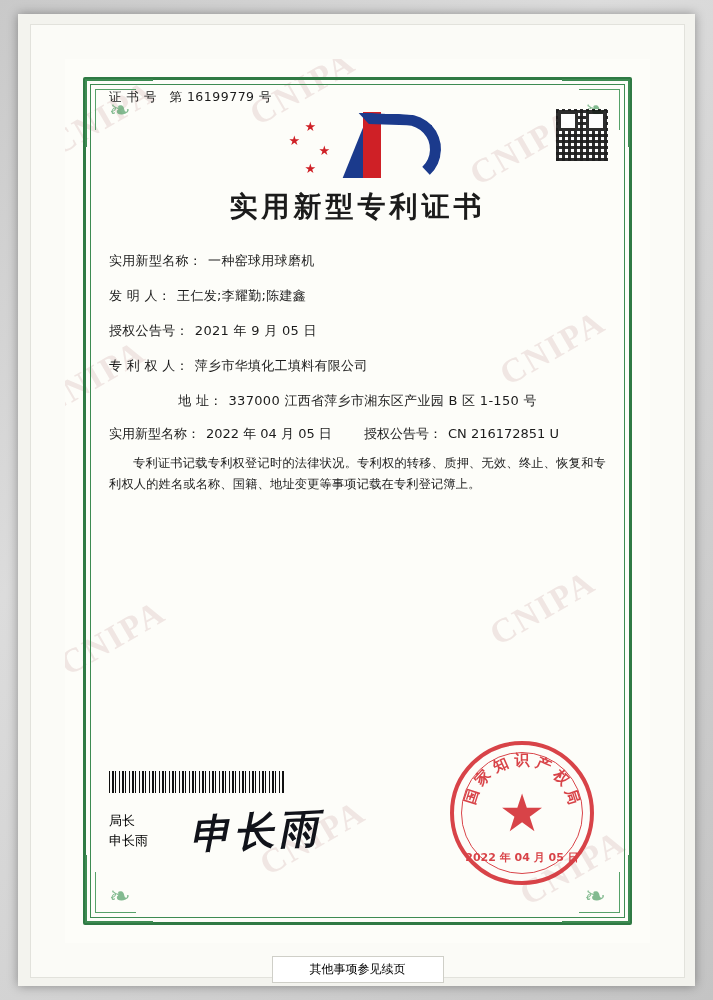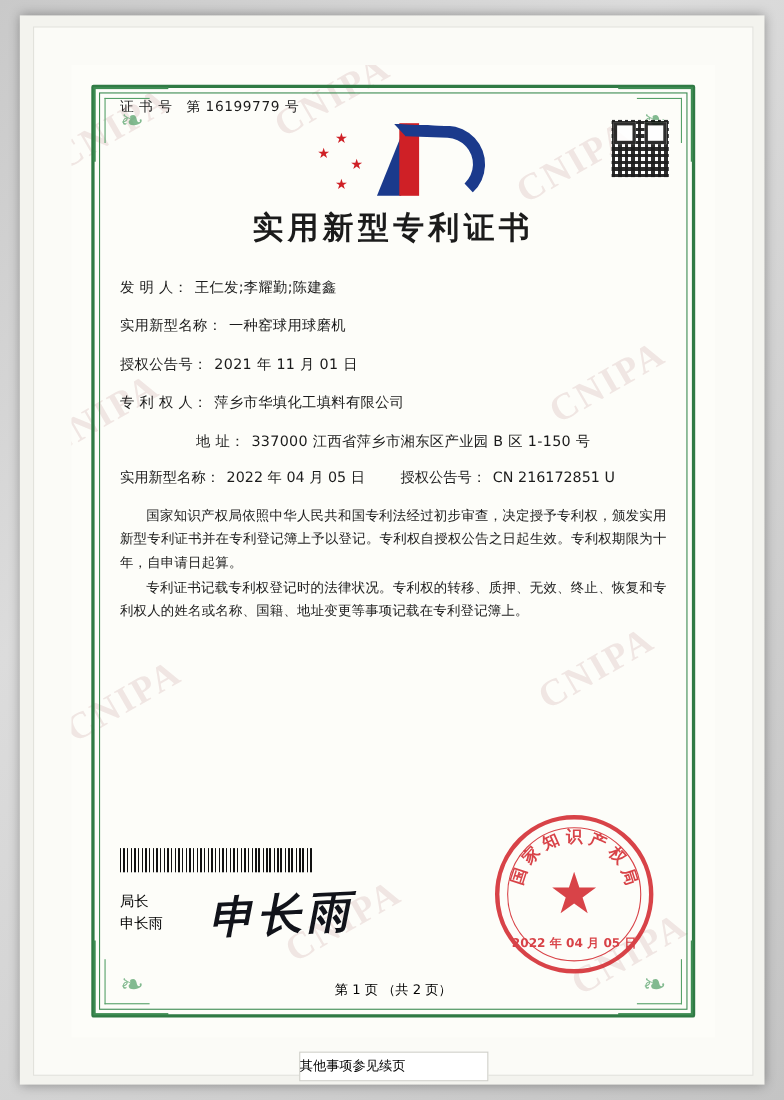--- a/index.html
+++ b/index.html
@@ -286,21 +286,21 @@
     left: 0; right: 0; bottom: 34px;
     text-align: center;
     font-size: 12px;
   }
   .footer-note {
     position: absolute;
     left: 50%;
     bottom: -6px;
     transform: translateX(-50%);
     width: 170px;
-    text-align: left;
+    text-align: center;
     font-size: 12px;
     padding: 4px 0;
     border: 1px solid #cfcfc8;
     background: #fff;
     margin-top: 29px;
   }
 </style>
 </head>
 <body>
 
@@ -347,43 +347,42 @@
           <span class="star s3">★</span>
           <span class="star s4">★</span>
           <span class="blue"></span>
           <span class="red"></span>
           <span class="swoosh"></span>
         </div>
 
         <div class="title">实用新型专利证书</div>
 
         <div class="field">
+          <span class="lbl">实用新型名称：</span><span class="val">一种窑球用球磨机</span>
+        </div>
+        <div class="field">
           <span class="lbl">发  明  人：</span><span class="val">王仁发;李耀勤;陈建鑫</span>
         </div>
         <div class="field">
-          <span class="lbl">实用新型名称：</span><span class="val">一种窑球用球磨机</span>
-        </div>
-        <div class="field">
-          <span class="lbl">授权公告号：</span><span class="val">2021 年 11 月 01 日</span>
+          <span class="lbl">授权公告号：</span><span class="val">2021 年 9 月 05 日</span>
         </div>
         <div class="field">
           <span class="lbl">专 利 权 人：</span><span class="val">萍乡市华填化工填料有限公司</span>
         </div>
         <div class="field tight">
           <span class="lbl">地       址：</span><span class="val">337000 江西省萍乡市湘东区产业园 B 区 1-150 号</span>
         </div>
 
         <div class="row2">
           <span>实用新型名称：</span><span style="margin-left:6px;">2022 年 04 月 05 日</span>
           <span class="right">
             <span>授权公告号：</span><span style="margin-left:6px;">CN 216172851 U</span>
           </span>
         </div>
 
-        <div class="para">国家知识产权局依照中华人民共和国专利法经过初步审查，决定授予专利权，颁发实用新型专利证书并在专利登记簿上予以登记。专利权自授权公告之日起生效。专利权期限为十年，自申请日起算。</div>
         <div class="para second">专利证书记载专利权登记时的法律状况。专利权的转移、质押、无效、终止、恢复和专利权人的姓名或名称、国籍、地址变更等事项记载在专利登记簿上。</div>
       </div>
 
       <div class="barcode"></div>
 
       <div class="signer">
         <div>局长</div>
         <div>申长雨</div>
       </div>
       <div class="handwriting">申长雨</div>
@@ -396,18 +395,17 @@
           <span style="transform:rotate(-24deg) translate(-50%,-62px);">知</span>
           <span style="transform:rotate(0deg) translate(-50%,-62px);">识</span>
           <span style="transform:rotate(24deg) translate(-50%,-62px);">产</span>
           <span style="transform:rotate(48deg) translate(-50%,-62px);">权</span>
           <span style="transform:rotate(72deg) translate(-50%,-62px);">局</span>
         </div>
         <div class="seal-star">★</div>
         <div class="seal-date">2022 年 04 月 05 日</div>
       </div>
 
-      <div class="page-num">第 1 页 （共 2 页）</div>
     </div>
 
     <div class="footer-note">其他事项参见续页</div>
   </div>
 </div>
 
 </body></html>

